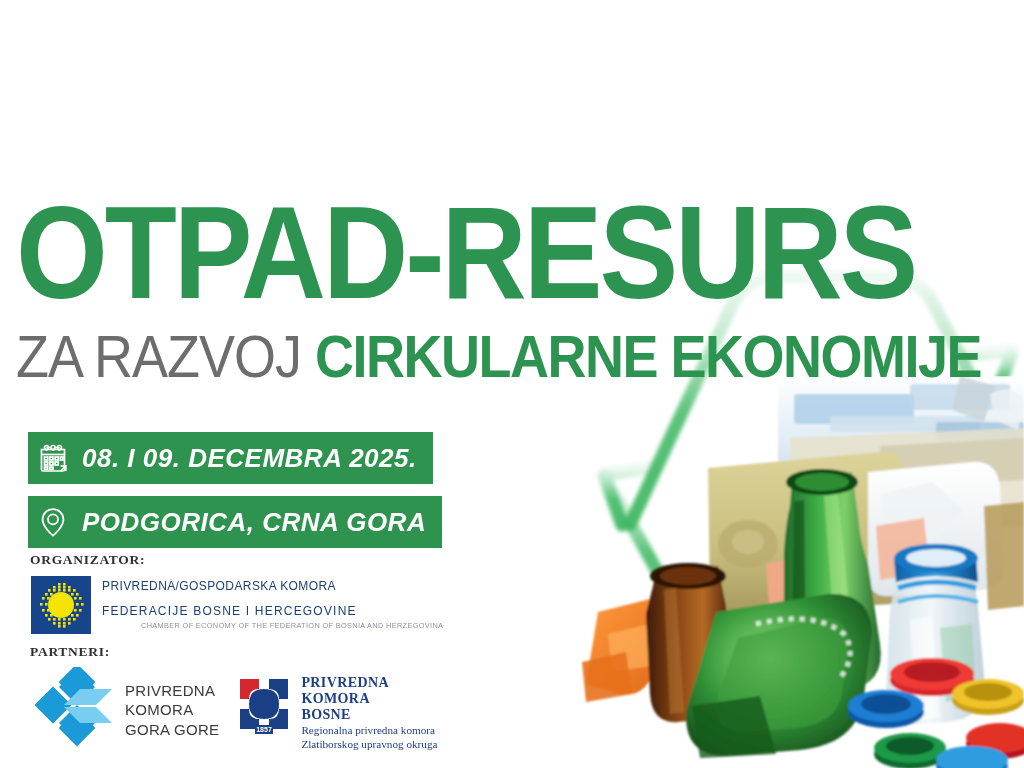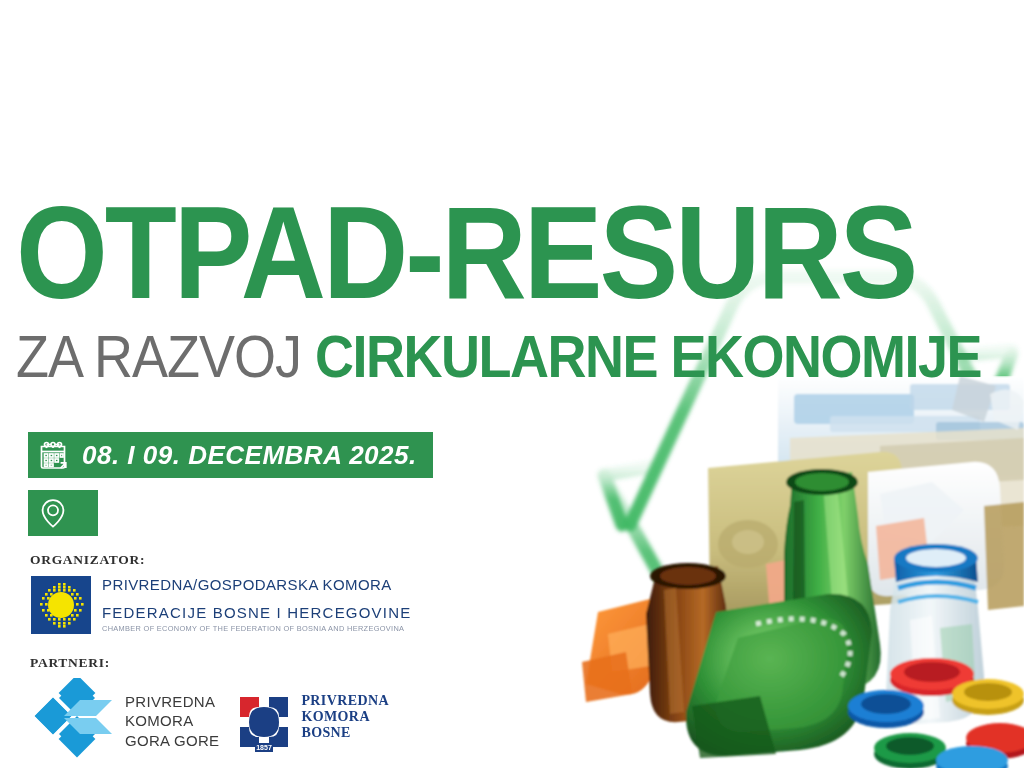--- a/index.html
+++ b/index.html
@@ -74,21 +74,21 @@
     font-family:"Liberation Sans", sans-serif;
     letter-spacing:-1.5px;
   }
 
   
   .badges { position:absolute; left:28px; top:432px; z-index:6; }
   .badge {
     display:flex;
     align-items:center;
     background:#2f9350;
-    height:46px;
+    height:52px;
     padding:0 16px 0 8px;
     margin-bottom:12px;
     width:max-content;
   }
   .badge .bicon {
     width:34px; height:34px;
     flex:0 0 34px;
     margin-right:12px;
     display:flex; align-items:center; justify-content:center;
   }
@@ -113,34 +113,35 @@
     margin-bottom:7px;
     font-family:Liberation Serif, serif;
   }
 
   .org-row { display:flex; align-items:center; gap:10px; }
   .bih-mark { width:62px; height:60px; flex:0 0 62px; }
   .bih-mark svg { width:100%; height:100%; display:block; }
   .bih-text { line-height:1.12; }
   .bih-l1, .bih-l2 {
     color:#1c3f78;
-    font-size:15px;
+    font-size:12px;
     letter-spacing:0.4px;
     font-family:"Liberation Sans", sans-serif;
   }
   .bih-l2 { letter-spacing:1.2px;margin-top:12px; }
   .bih-l3 {
     color:#8a93a6;
     font-size:7.4px;
     letter-spacing:0.32px;
     margin-top:3px;
     font-family:"Liberation Sans", sans-serif;
-  }
-
-  .partners-wrap { margin-top:20px; }
+    margin-left:39px;
+  }
+
+  .partners-wrap { margin-top:9px; }
   .partner-row { display:flex; align-items:center; gap:16px; margin-top:2px; }
 
   .pkcg { display:flex; align-items:center; gap:9px; }
   .pkcg-mark { width:86px; height:86px; flex:0 0 86px; }
   .pkcg-mark svg { width:100%; height:100%; display:block; }
   .pkcg-text { line-height:1.3; }
   .pkcg-text div {
     color:#3b3b3b;
     font-size:15px;
     letter-spacing:0.3px;
@@ -374,20 +375,21 @@
     </div>
 
     <div class="badge">
       <span class="bicon">
         <svg viewBox="0 0 32 32" xmlns="http://www.w3.org/2000/svg" fill="none" stroke="#ffffff" stroke-width="1.8">
           <path d="M16 3.2 C10.2 3.2 5.6 7.8 5.6 13.6 C5.6 21.4 16 29.6 16 29.6
                    C16 29.6 26.4 21.4 26.4 13.6 C26.4 7.8 21.8 3.2 16 3.2 Z"></path>
           <circle cx="16" cy="13.3" r="5"></circle>
         </svg>
       </span>
+      <span class="btext">PODGORICA, CRNA GORA</span>
     </div>
 
   </div>
 
   <div class="credits">
 
     <div class="credit-label">ORGANIZATOR:</div>
 
     <div class="org-row">
       <span class="bih-mark">
@@ -494,20 +496,24 @@
               <rect x="20" y="50" width="18" height="9" fill="#1b3f84"></rect>
               <text x="29" y="57" font-family="Liberation Sans, sans-serif" font-size="7" fill="#ffffff" text-anchor="middle" font-weight="bold">1857</text>
             </svg>
           </span>
           <span class="pks-text">
             <span class="pks-title">
               <div>PRIVREDNA</div>
               <div>KOMORA</div>
               <div>BOSNE</div>
             </span>
+            <span class="pks-sub">
+              <div>Regionalna privredna komora</div>
+              <div>Zlatiborskog upravnog okruga</div>
+            </span>
           </span>
         </div>
 
       </div>
     </div>
 
   </div>
 
 </div>
 

